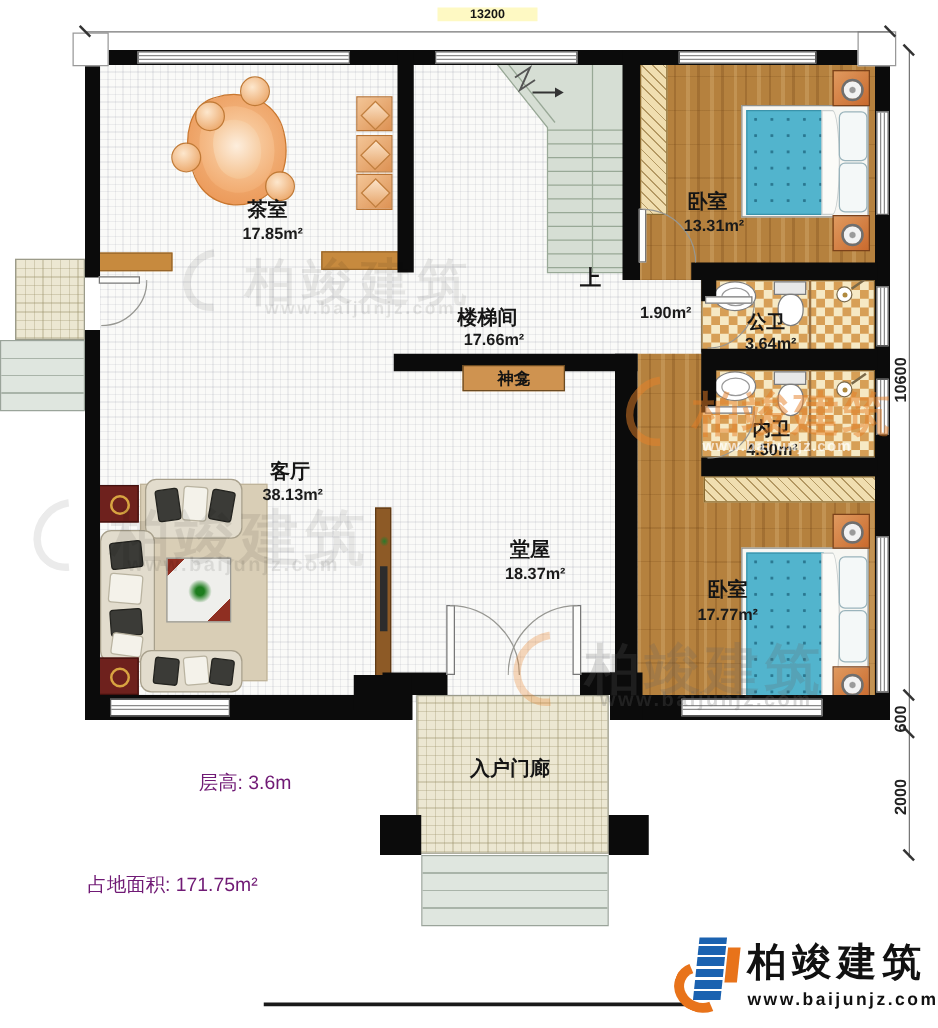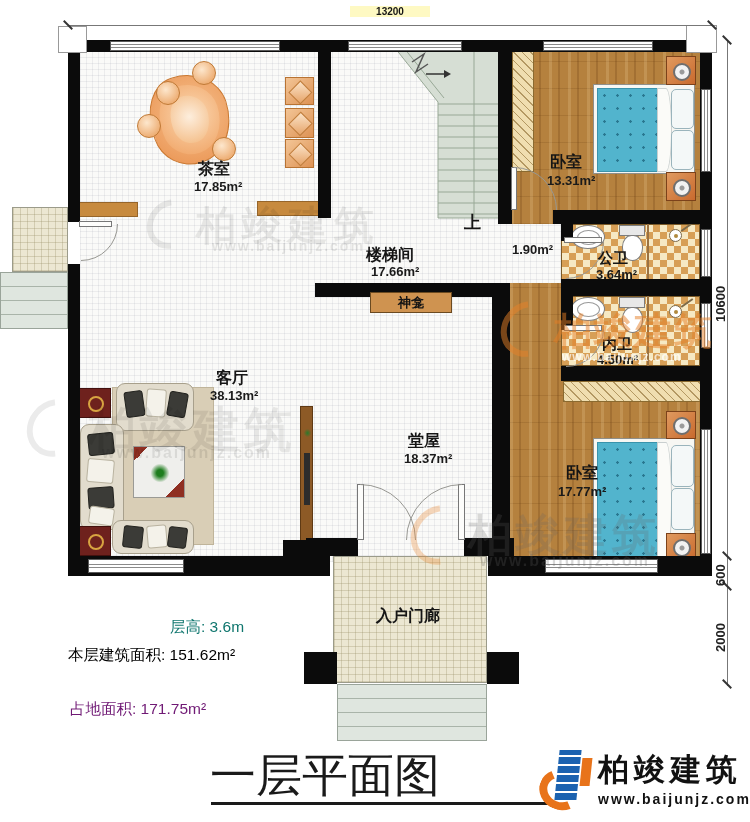--- a/index.html
+++ b/index.html
@@ -285,25 +285,23 @@
   <div class="wm" style="left:102px;top:444px;font-size:16px;letter-spacing:2px;color:rgba(0,0,0,.09);">www.baijunjz.com</div>
 
   <div class="wm-icon" style="left:502px;top:300px;width:40px;height:46px;color:rgba(232,130,40,.5);"></div>
   <div class="wm" style="left:554px;top:306px;font-size:38px;letter-spacing:2px;color:rgba(230,126,36,.5);">柏竣建筑</div>
   <div class="wm" style="left:562px;top:350px;font-size:12px;letter-spacing:1px;color:rgba(255,255,255,.7);">www.baijunjz.com</div>
 
   <div class="wm-icon" style="left:412px;top:504px;width:44px;height:50px;color:rgba(232,130,40,.30);"></div>
   <div class="wm" style="left:468px;top:506px;font-size:44px;letter-spacing:4px;color:rgba(100,100,100,.22);">柏竣建筑</div>
   <div class="wm" style="left:480px;top:552px;font-size:16px;letter-spacing:2px;color:rgba(100,100,100,.25);">www.baijunjz.com</div>
 
-  <div class="lbl" style="left:170px;top:618px;font-size:15.5px;font-weight:400;color:#0f766e;">层高: 3.6m</div>
-  <div class="lbl" style="left:68px;top:646px;font-size:15.5px;font-weight:400;color:#000;">本层建筑面积: 151.62m²</div>
+  <div class="lbl" style="left:159px;top:618px;font-size:15.5px;font-weight:400;color:#701a75;">层高: 3.6m</div>
   <div class="lbl" style="left:70px;top:700px;font-size:15.5px;font-weight:400;color:#701a75;">占地面积: 171.75m²</div>
 
-  <div class="lbl" style="left:210px;top:750px;font-size:46px;font-weight:400;color:#1a1a1a;">一层平面图</div>
   <div style="position:absolute;left:211px;top:802px;width:340px;height:3px;background:#1a1a1a;"></div>
 
   <div style="position:absolute;left:541px;top:750px;width:52px;height:64px;">
     <div style="position:absolute;left:16px;top:0;width:22px;height:50px;transform:skewX(-6deg);
          background:repeating-linear-gradient(0deg,#1b62b0 0 7px,#ffffff 7px 9px);"></div>
     <div style="position:absolute;left:40px;top:8px;width:10px;height:28px;transform:skewX(-6deg);background:#e8731a;"></div>
     <div style="position:absolute;left:-2px;top:20px;width:44px;height:40px;border:8px solid transparent;
          border-bottom-color:#e8731a;border-left-color:#e8731a;border-radius:50%;transform:rotate(22deg);box-sizing:border-box;"></div>
   </div>
   <div class="lbl" style="left:598px;top:753px;font-size:31px;font-weight:800;letter-spacing:5px;color:#111;">柏竣建筑</div>

